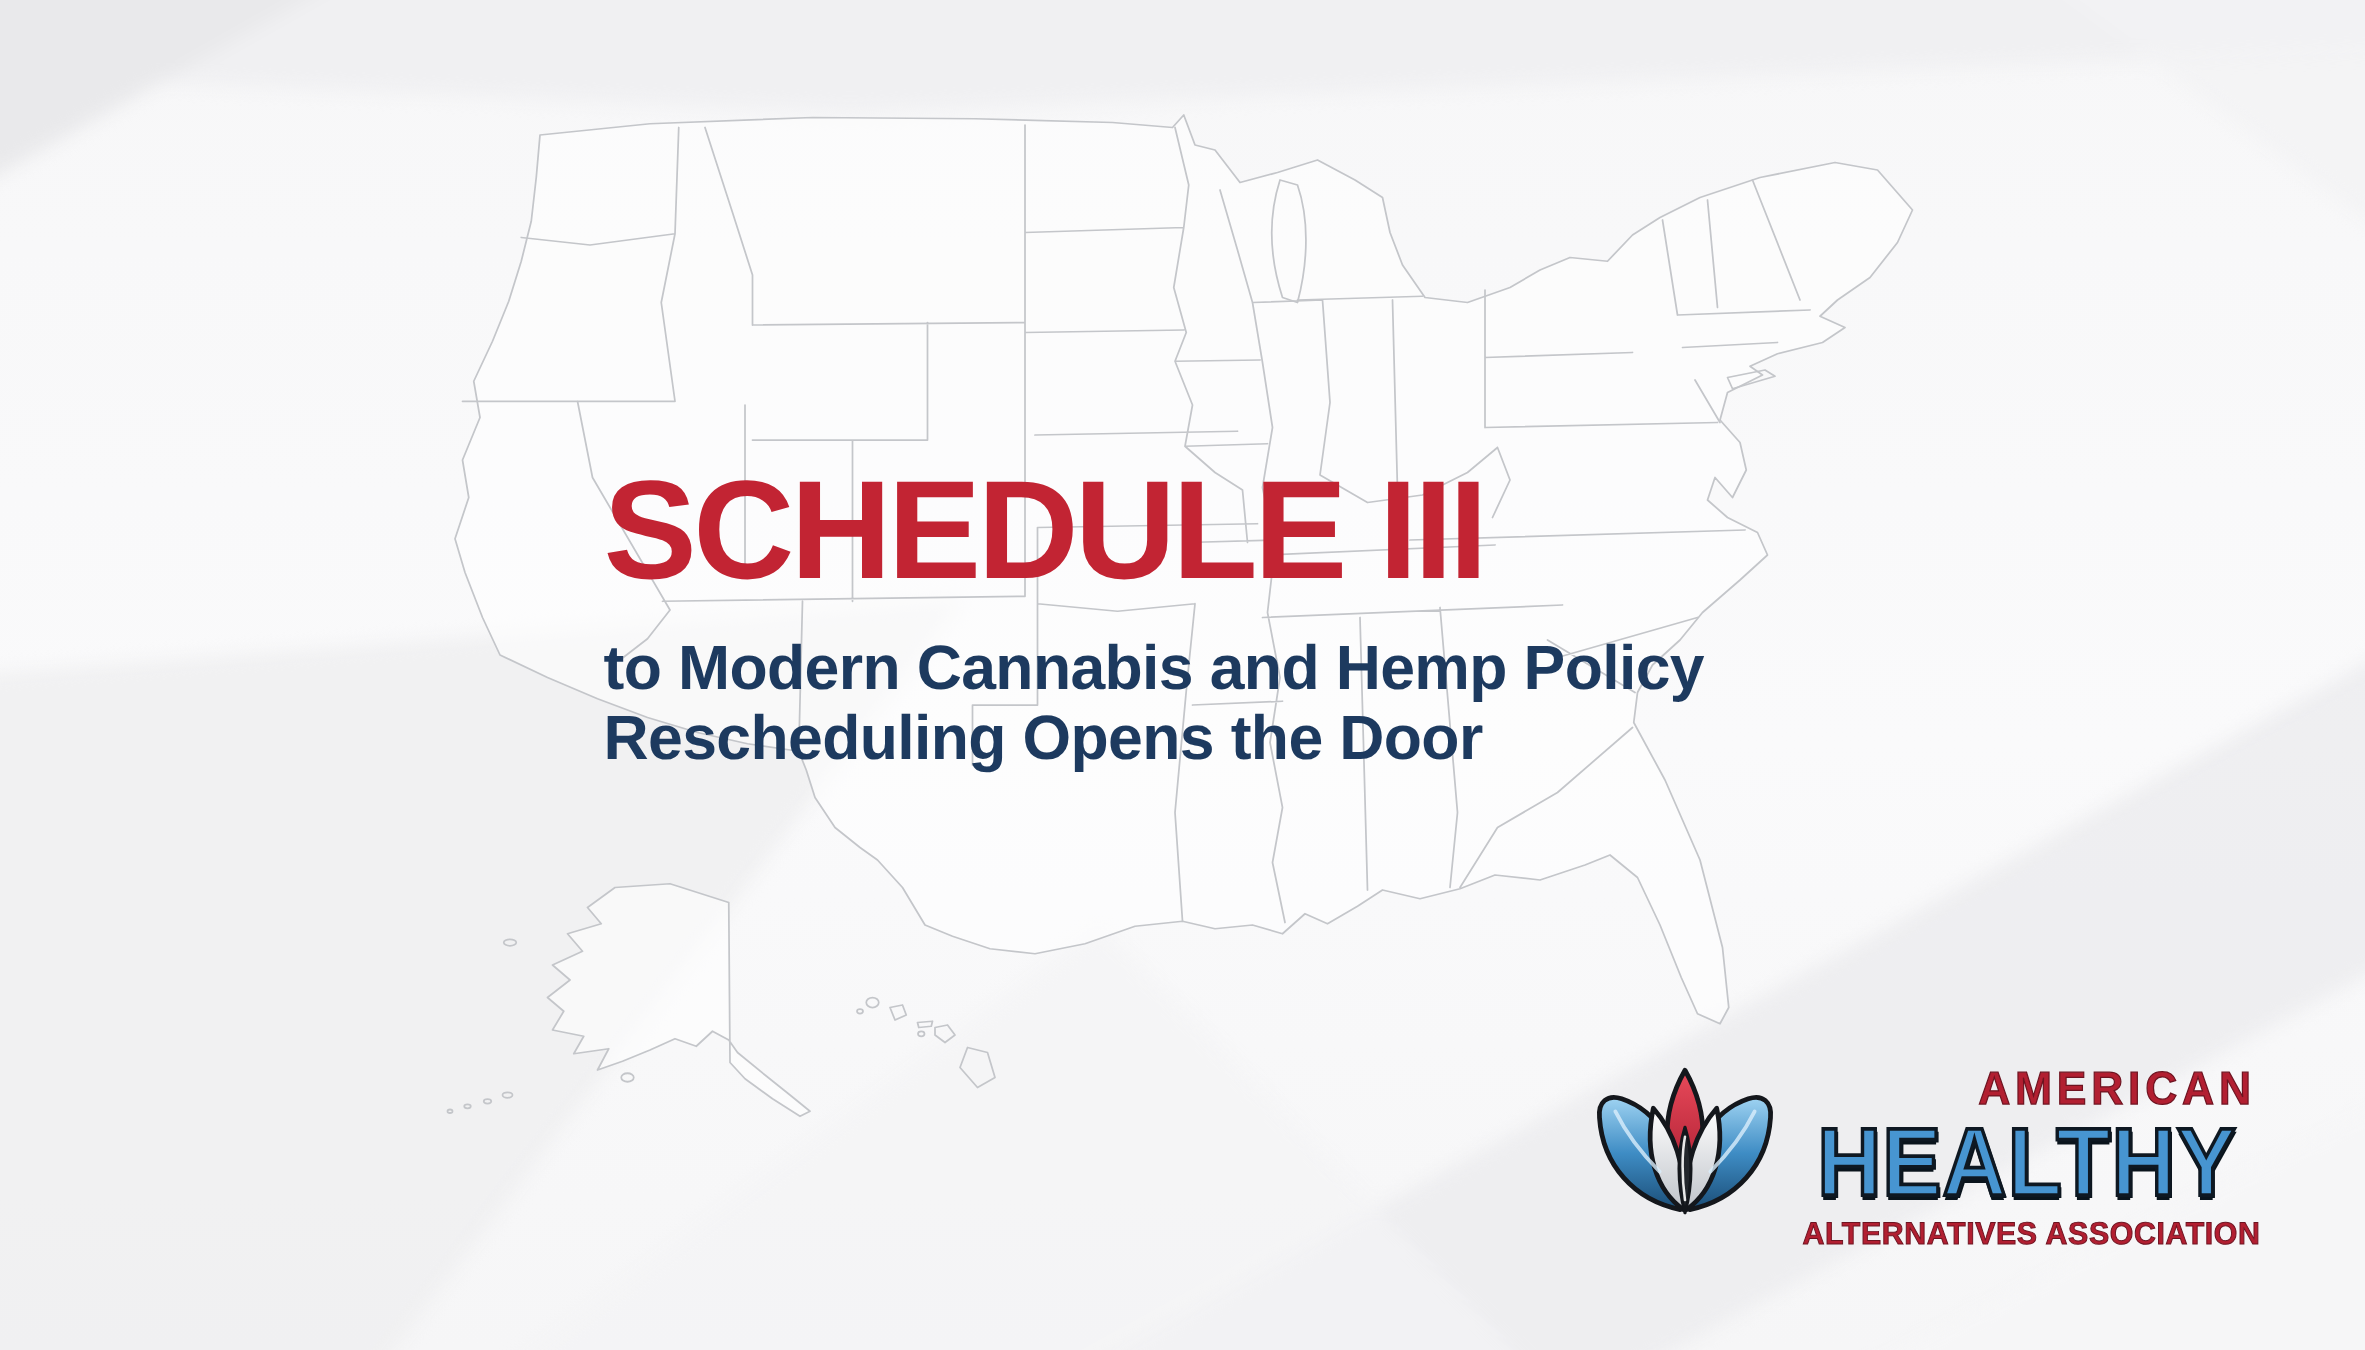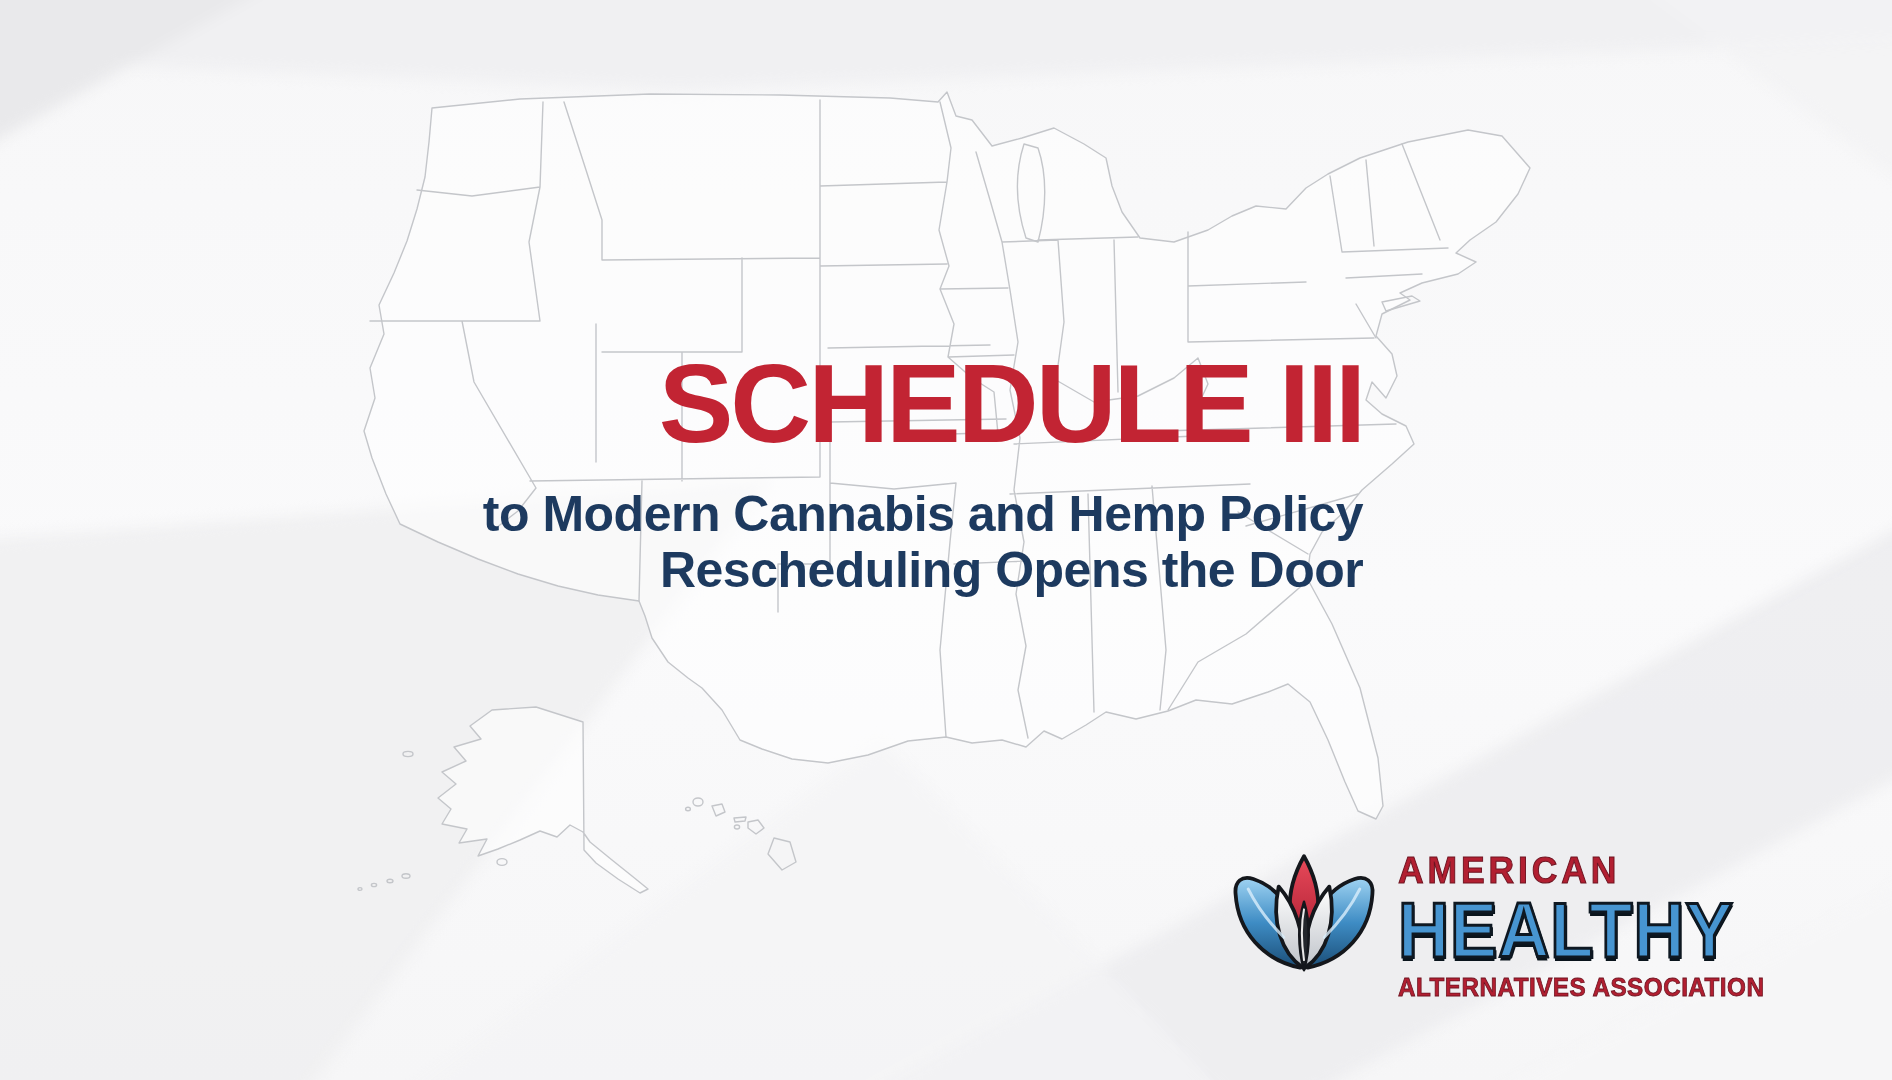--- a/index.html
+++ b/index.html
@@ -8,33 +8,33 @@
     position:relative; width:1892px; height:1080px; overflow:hidden;
     background:linear-gradient(180deg,#f7f7f8 0%, #fafafb 55%, #f6f6f7 100%);
   }
   
   .facets{position:absolute; inset:-20px; width:1932px; height:1120px; filter:blur(7px); z-index:1;}
   
   .map-wrap{position:absolute; left:350px; top:90px; width:1250px; height:920px; z-index:2;}
   .map-wrap svg{width:100%; height:100%;}
   
   .headline{
-    position:absolute; left:923px; top:348px; transform:translateX(-50%);
-    z-index:4; text-align:right; white-space:nowrap;
+    position:absolute; left:923px; top:368px; transform:translateX(-50%);
+    z-index:4; text-align:left; white-space:nowrap;
   }
   .title{
     font-size:112px; font-weight:bold; letter-spacing:-3px;
     color:#c22433; line-height:1;
   }
   .subtitle{
     margin-top:26px; font-size:50px; font-weight:bold; letter-spacing:-0.5px;
     color:#1d3a5f; line-height:56px;
   }
   
-  .logo{position:absolute; left:1228px; top:846px; z-index:4; display:flex; align-items:flex-start;}
+  .logo{position:absolute; left:1272px; top:846px; z-index:4; display:flex; align-items:flex-start;text-align:right;}
   .logo-icon{width:152px; height:142px; flex:0 0 auto;}
   .logo-text{margin-left:18px; padding-top:6px; line-height:1;}
   .logo-top{
     font-size:37px; font-weight:bold; letter-spacing:4px; color:#b21f31;
     -webkit-text-stroke:1px #6d1320; transform:scaleX(0.96); transform-origin:left;
     white-space:nowrap;
   }
   .logo-main{
     margin-top:3px; font-size:77px; font-weight:bold; letter-spacing:1px; color:#4795d1;
     -webkit-text-stroke:3px #0e1822;

